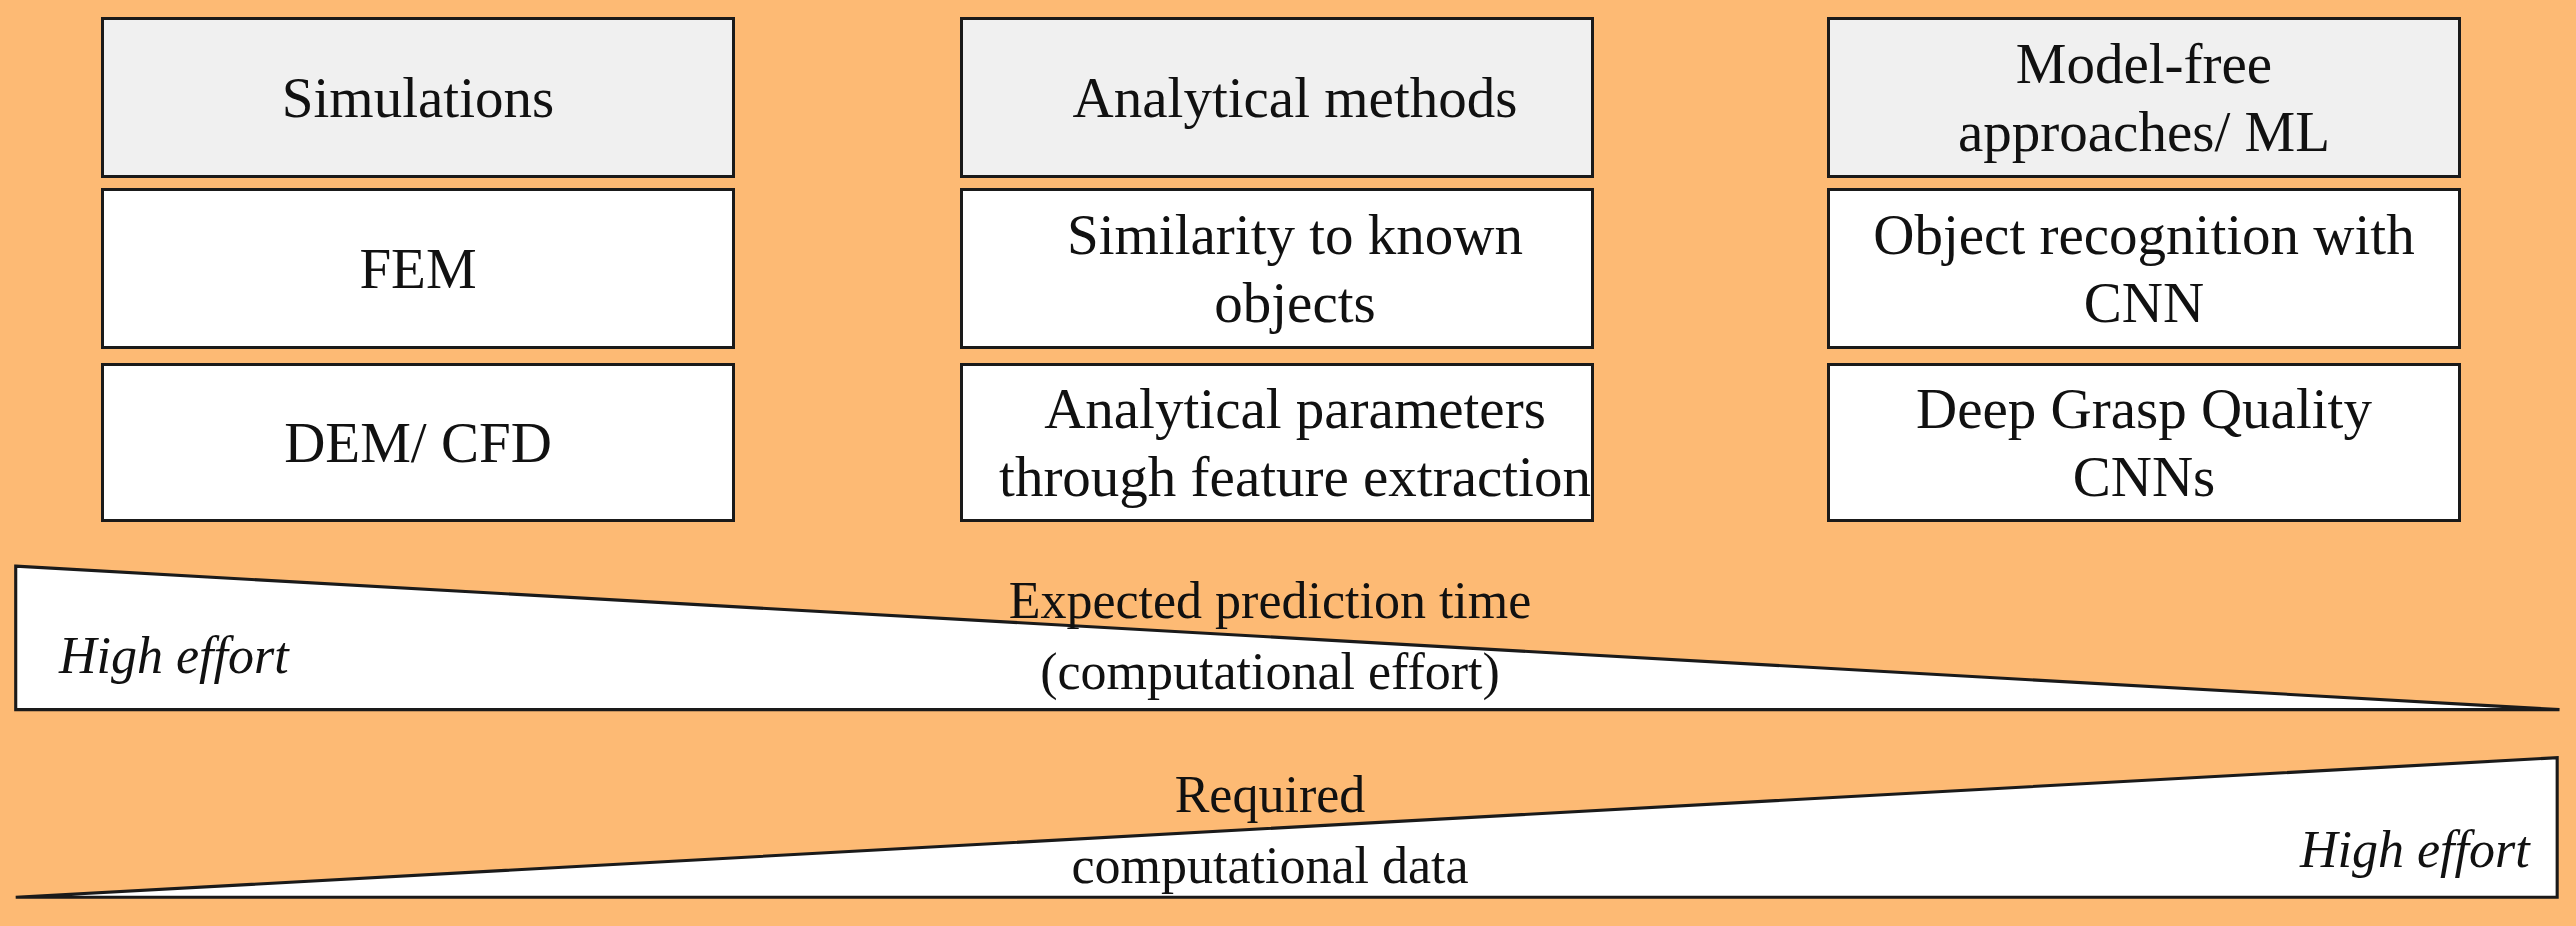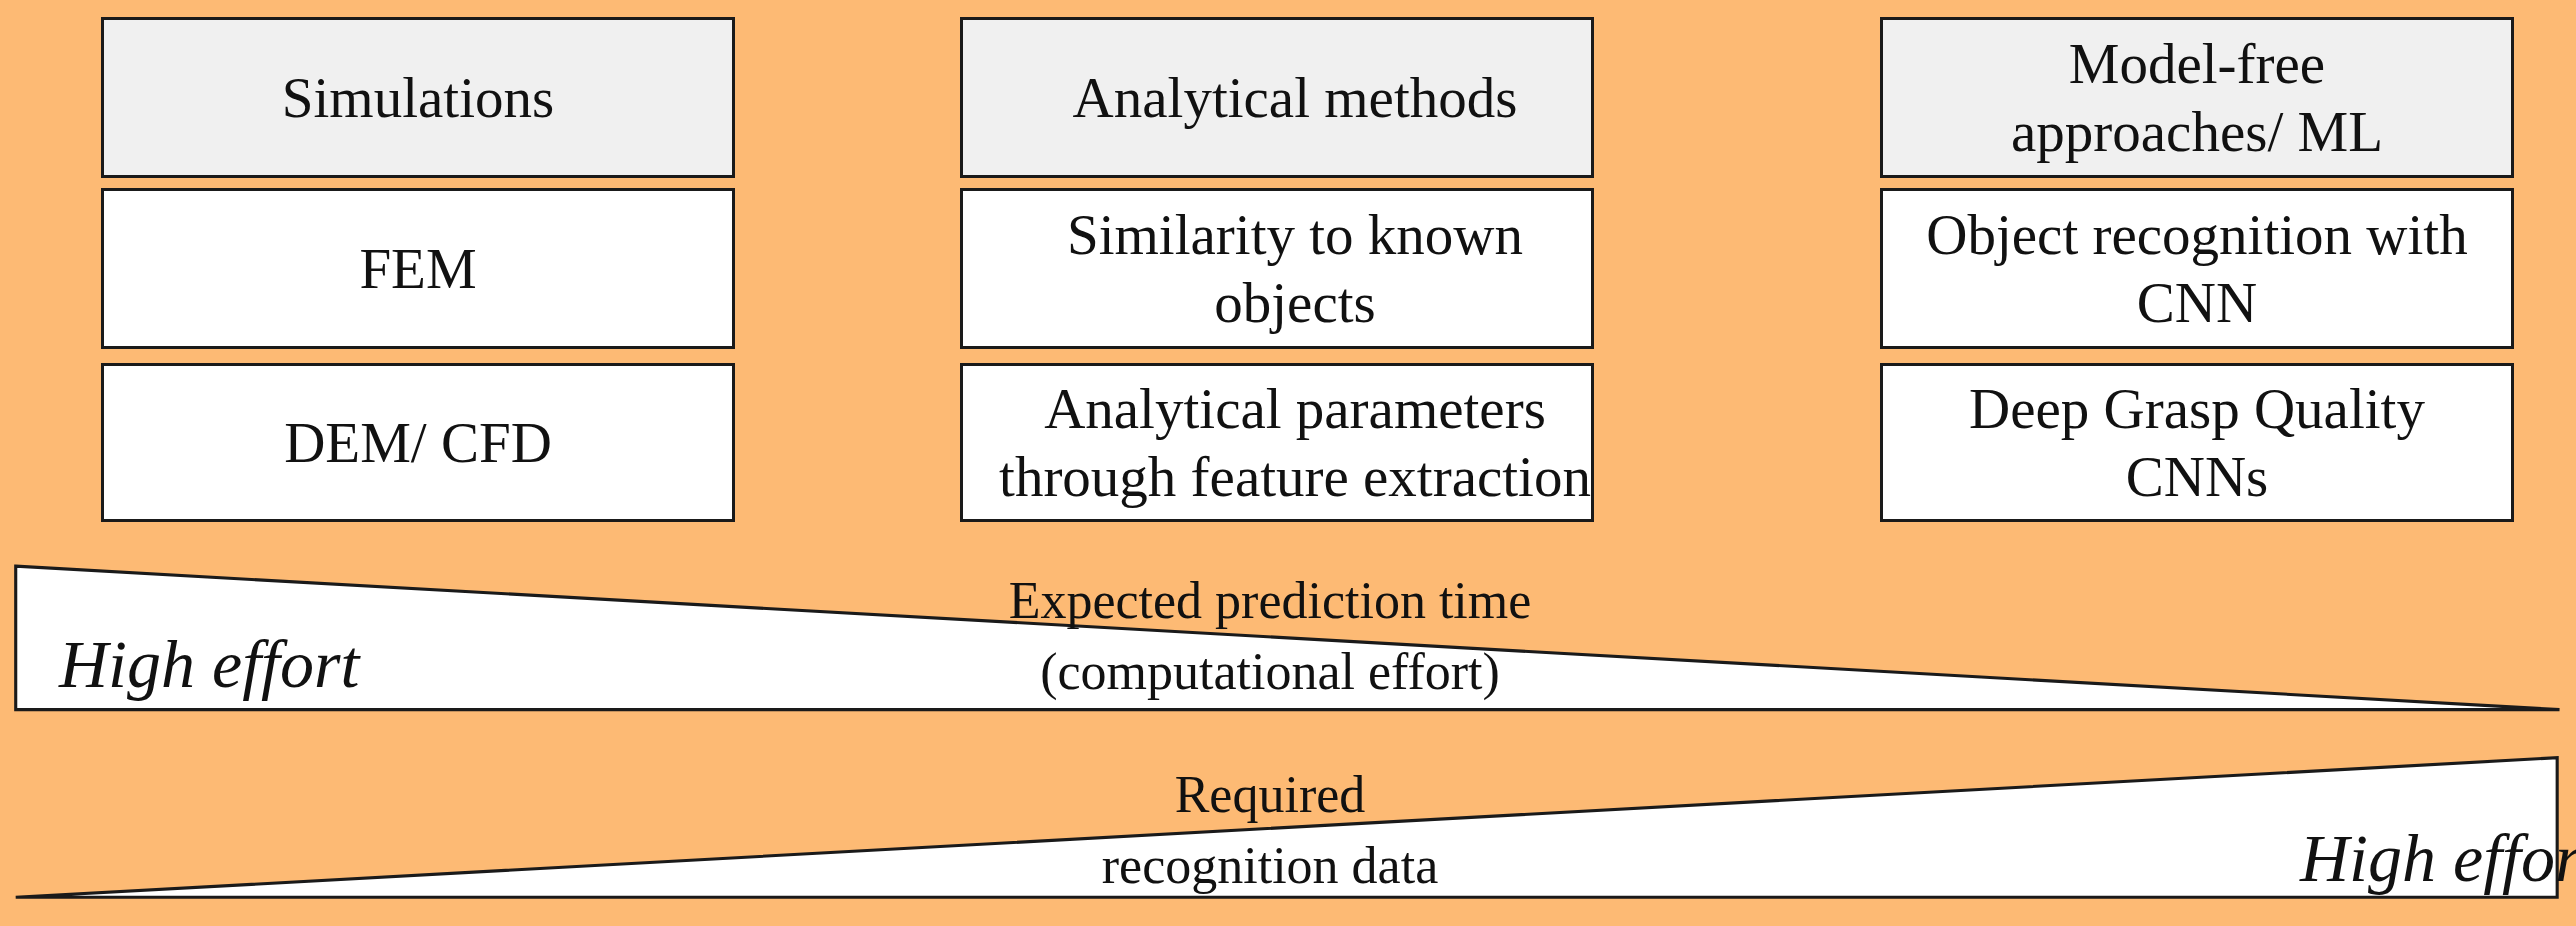--- a/index.html
+++ b/index.html
@@ -29,21 +29,21 @@
   .box .lbl {
     display: block;
     text-align: center;
     white-space: pre-line;
     font-size: 57px;
     line-height: 1.18;
   }
   .hdr { background: #f0f0f0; }
   .col1 { left: 101px; }
   .col2 { left: 960px; padding-left: 36px; }
-  .col3 { left: 1880px; justify-content: center; }
+  .col3 { left: 1827px; justify-content: center; }
   .row1 { top: 17px;  height: 161px; }
   .row2 { top: 188px; height: 161px; }
   .row3 { top: 363px; height: 159px; }
 
   .tri-svg {
     position: absolute;
     left: 0; top: 0;
     width: 2576px;
     height: 926px;
   }
@@ -54,21 +54,21 @@
     text-align: center;
     font-size: 52px;
     line-height: 71px;
   }
   .tri-center .tline { display: block; }
   .t1-labels { top: 565px; }
   .t2-labels { top: 759px; }
   .high-effort {
     position: absolute;
     font-style: italic;
-    font-size: 68px;
+    font-size: 52px;
     line-height: 1;
     white-space: nowrap;
   }
   .he-left  { left: 59px;   top: 630px; }
   .he-right { left: 2300px; top: 824px; }
 </style>
 </head>
 <body>
 
 <div class="canvas">
@@ -114,18 +114,18 @@
   </svg>
 
   <div class="tri-center t1-labels">
     <span class="tline">Expected prediction time</span>
     <span class="tline">(computational effort)</span>
   </div>
   <div class="high-effort he-left">High effort</div>
 
   <div class="tri-center t2-labels">
     <span class="tline">Required</span>
-    <span class="tline">recognition data</span>
+    <span class="tline">computational data</span>
   </div>
   <div class="high-effort he-right">High effort</div>
 
 </div>
 
 
 </body></html>

